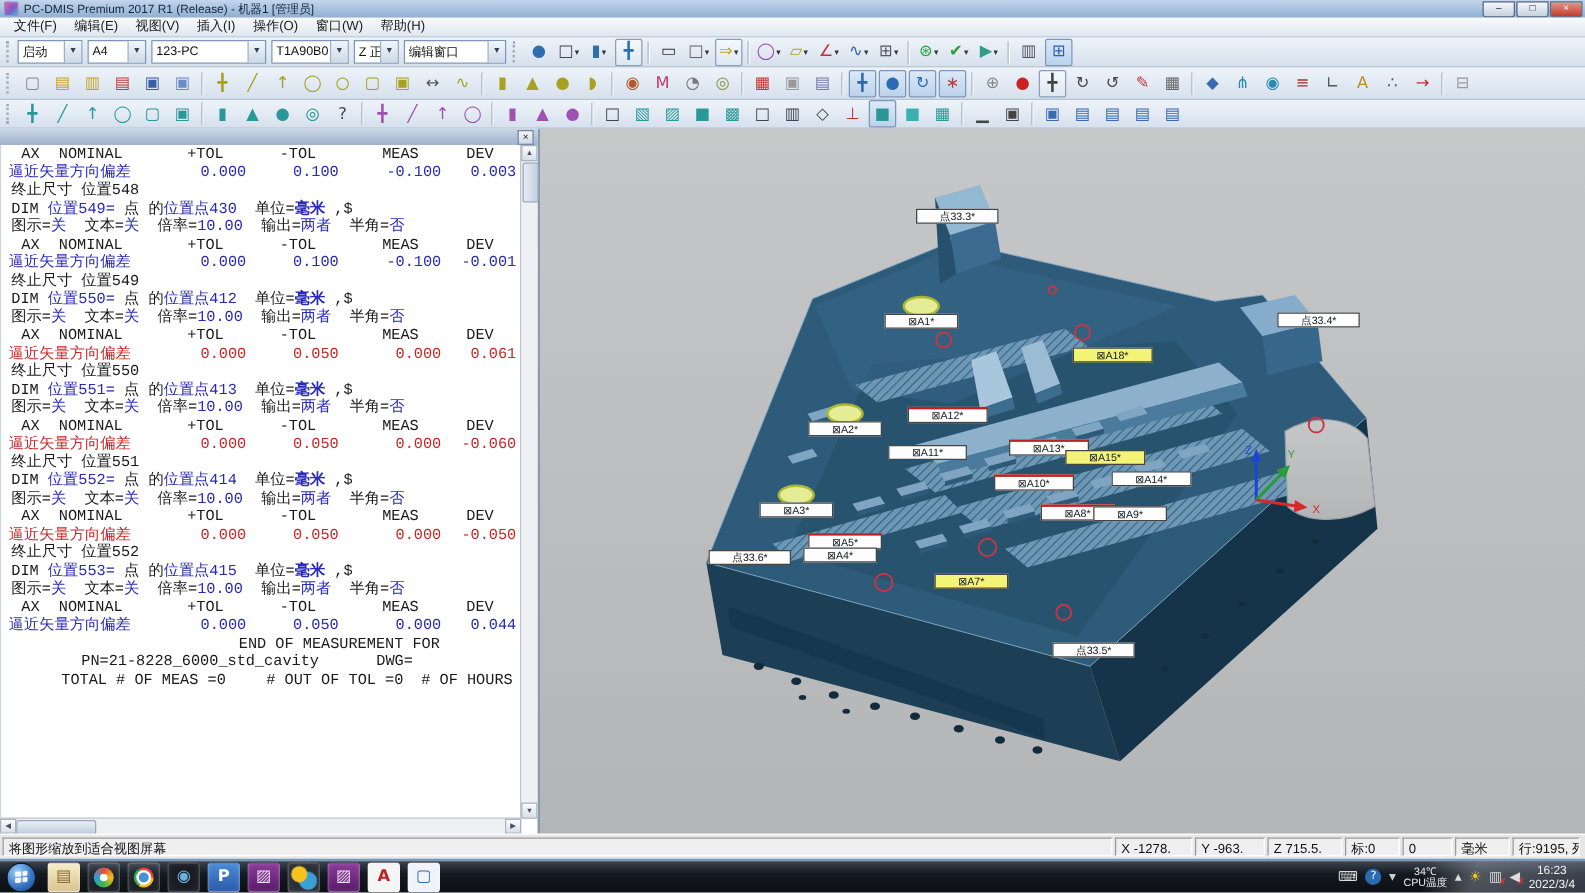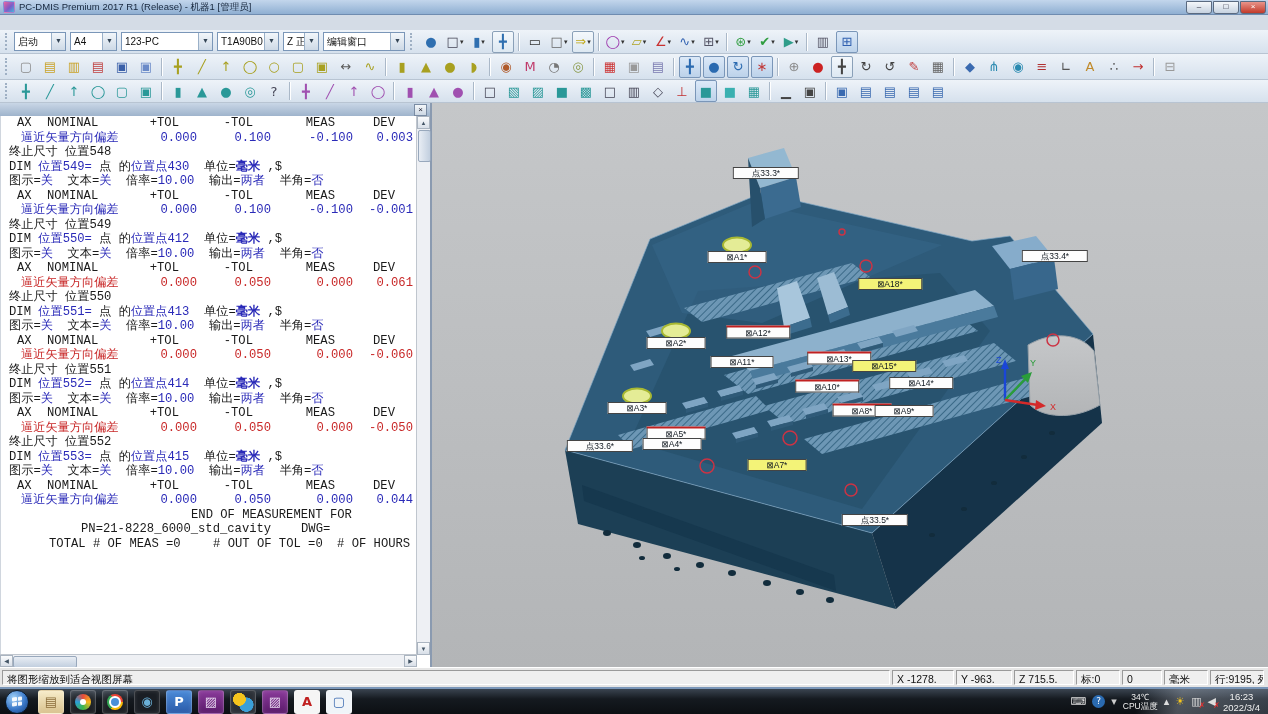--- a/index.html
+++ b/index.html
@@ -53,21 +53,21 @@
   #editor-close{margin-left:auto;width:11px;height:10px;border:1px solid #7a8ca4;
     background:linear-gradient(#f4f7fa,#cdd8e4);font-size:8px;line-height:9px;text-align:center;color:#223;}
   #editor-content{position:absolute;left:0;top:13px;right:13px;bottom:12px;overflow:hidden;
     background:#fff;border-left:1px solid #d0d6de;
     font-family:"Liberation Mono","DejaVu Sans Mono",monospace;}
   .ln{height:14.5px;line-height:14.6px;font-size:12.2px;white-space:pre;position:relative;}
   .lh,.lv{display:grid;grid-template-columns:140px 56px 74px 82px 60px;}
   .lh .hc0{display:flex;padding-left:16px;}
   .lh .hc0 .ax{width:30px;}
   .lh .hc{text-align:right;padding-right:18px;}
-  .lv .lab{padding-left:20px;white-space:nowrap;overflow:hidden;}
+  .lv .lab{padding-left:6px;white-space:nowrap;overflow:hidden;}
   .lv .num{text-align:right;}
   .lp,.ls{padding-left:8px;}
   .lc{padding-left:190px;}
   .k{color:#1a1a1a}.b{color:#2a2ab8}.r{color:#c82828}.bb{color:#2a2ab8;font-weight:bold;}
   
   .vscroll{position:absolute;right:0;top:13px;bottom:12px;width:13px;background:#eef0f4;
     border-left:1px solid #c0c6ce;}
   .hscroll{position:absolute;left:0;bottom:0;right:13px;height:12px;background:#eef0f4;
     border-top:1px solid #c0c6ce;display:flex;}
   .sbtn{width:13px;height:12px;background:linear-gradient(#fbfcfd,#d8dfe8);border:1px solid #aab4c0;
@@ -131,20 +131,29 @@
   <div id="titlebar">
     <span class="appico"></span>
     <span class="ttl">PC-DMIS Premium 2017 R1 (Release) - 机器1 [管理员]</span>
     <span id="wincontrols">
       <span>–</span>
       <span>□</span>
       <span class="close">×</span>
     </span>
   </div>
 
+  <div id="menubar">
+      <span class="menu-item">文件(F)</span>
+      <span class="menu-item">编辑(E)</span>
+      <span class="menu-item">视图(V)</span>
+      <span class="menu-item">插入(I)</span>
+      <span class="menu-item">操作(O)</span>
+      <span class="menu-item">窗口(W)</span>
+      <span class="menu-item">帮助(H)</span>
+    </div>
 
   <div id="tbrow2" class="tbrow">
       <span class="grip"></span>
       <span class="combo" style="width: 50px;">
         <span class="cval">启动</span>
         <span class="cbtn">▼</span>
       </span>
       <span class="combo" style="width: 45px;">
         <span class="cval">A4</span>
         <span class="cbtn">▼</span>
@@ -531,21 +540,21 @@
         <div class="ln ls"><span class="k">DIM </span><span class="b">位置552=</span><span class="k"> 点 的</span><span class="b">位置点414</span><span class="k">  单位=</span><span class="bb">毫米</span><span class="k"> ,$</span></div>
         <div class="ln ls"><span class="k">图示=</span><span class="b">关</span><span class="k">  文本=</span><span class="b">关</span><span class="k">  倍率=</span><span class="b">10.00</span><span class="k">  输出=</span><span class="b">两者</span><span class="k">  半角=</span><span class="b">否</span></div>
         <div class="ln lh"><span class="hc0"><span class="k ax">AX</span><span class="k">NOMINAL</span></span><span class="k hc">+TOL</span><span class="k hc">-TOL</span><span class="k hc">MEAS</span><span class="k hc">DEV</span></div>
         <div class="ln lv"><span class="r lab">逼近矢量方向偏差</span><span class="r num">0.000</span><span class="r num">0.050</span><span class="r num">0.000</span><span class="r num">-0.050</span></div>
         <div class="ln lp"><span class="k">终止尺寸 位置552</span></div>
         <div class="ln ls"><span class="k">DIM </span><span class="b">位置553=</span><span class="k"> 点 的</span><span class="b">位置点415</span><span class="k">  单位=</span><span class="bb">毫米</span><span class="k"> ,$</span></div>
         <div class="ln ls"><span class="k">图示=</span><span class="b">关</span><span class="k">  文本=</span><span class="b">关</span><span class="k">  倍率=</span><span class="b">10.00</span><span class="k">  输出=</span><span class="b">两者</span><span class="k">  半角=</span><span class="b">否</span></div>
         <div class="ln lh"><span class="hc0"><span class="k ax">AX</span><span class="k">NOMINAL</span></span><span class="k hc">+TOL</span><span class="k hc">-TOL</span><span class="k hc">MEAS</span><span class="k hc">DEV</span></div>
         <div class="ln lv"><span class="b lab">逼近矢量方向偏差</span><span class="b num">0.000</span><span class="b num">0.050</span><span class="b num">0.000</span><span class="b num">0.044</span></div>
         <div class="ln lc"><span class="k">END OF MEASUREMENT FOR</span></div>
-        <div class="ln"><span class="k" style="margin-left: 80px;">PN=21-8228_6000_std_cavity</span><span class="k" style="position: absolute; left: 300px;">DWG=</span></div>
+        <div class="ln"><span class="k" style="margin-left: 64px;">PN=21-8228_6000_std_cavity</span><span class="k" style="position: absolute; left: 300px;">DWG=</span></div>
         <div class="ln"><span class="k" style="margin-left: 48px;">TOTAL # OF MEAS =0</span><span class="k" style="position: absolute; left: 212px;"># OUT OF TOL =0</span><span class="k" style="position: absolute; left: 336px;"># OF HOURS =0</span></div>
       </div>
     <div class="vscroll">
       <div class="sbtn">▲</div>
       <div class="vthumb"></div>
       <div class="sbtn vdown">▼</div>
     </div>
     <div class="hscroll">
       <div class="sbtn">◀</div>
       <div class="hthumb"></div>

